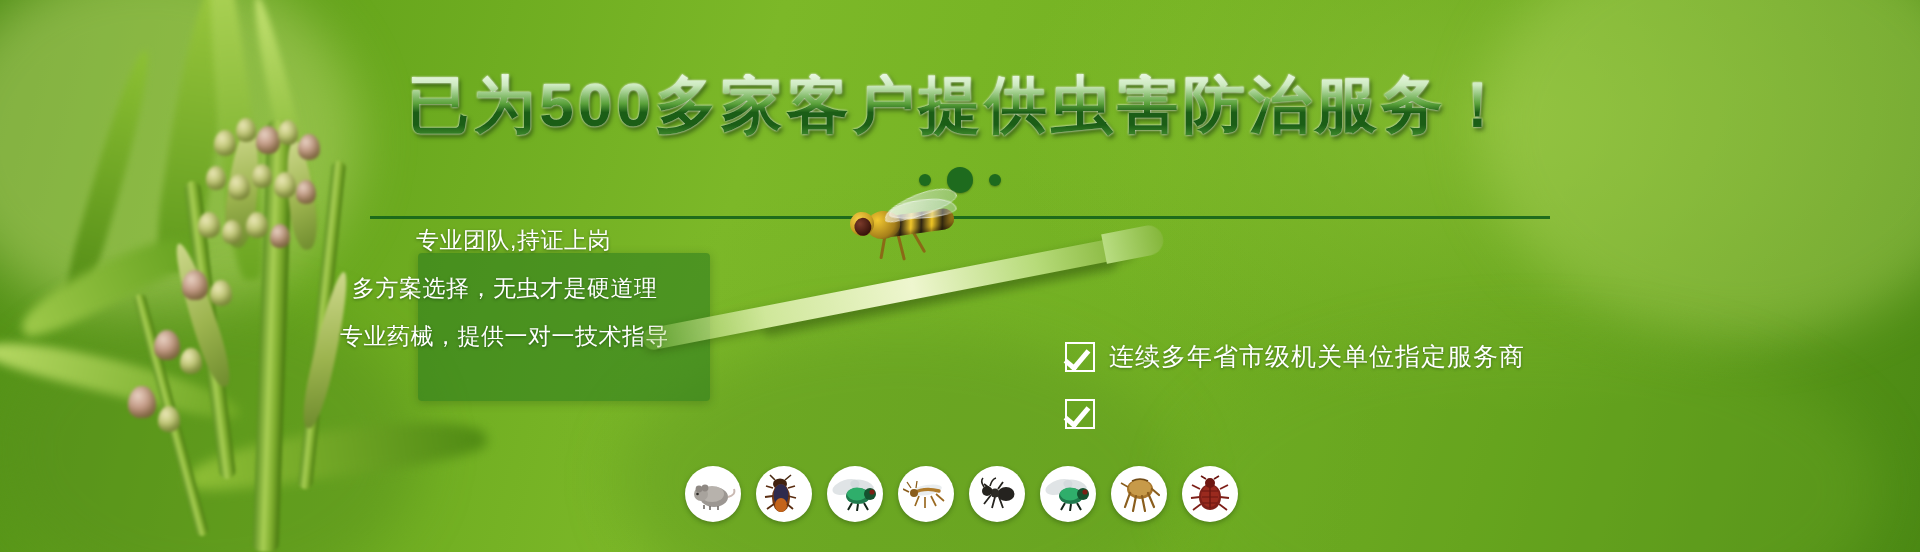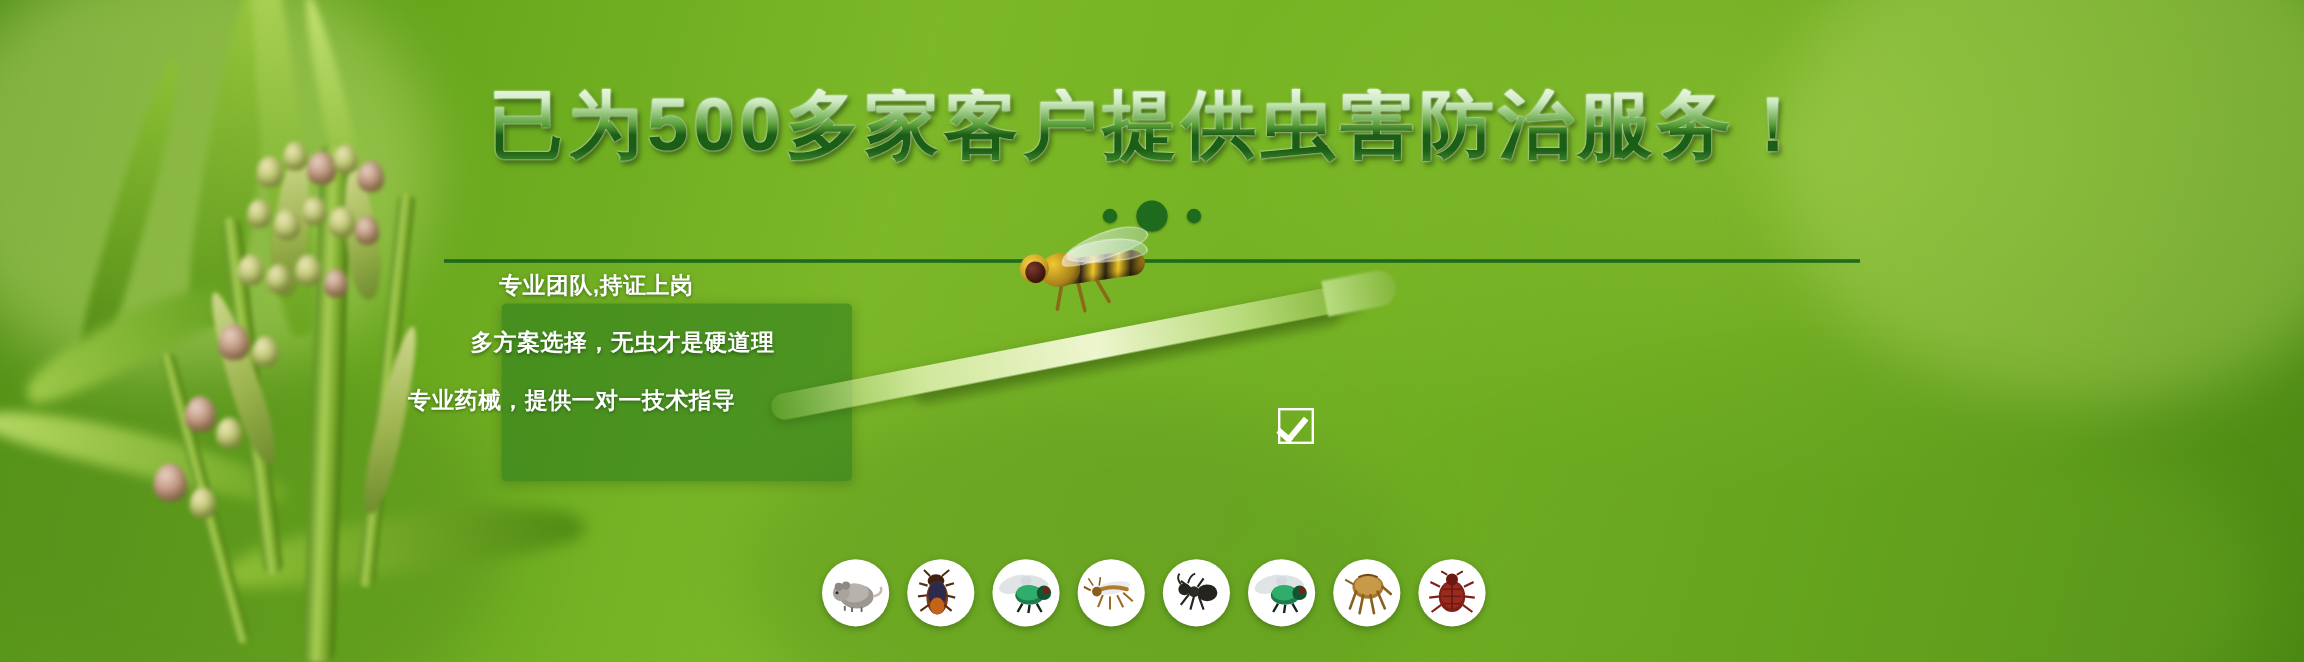--- a/index.html
+++ b/index.html
@@ -82,24 +82,24 @@
   
   .slogan-box{
     position:absolute;left:418px;top:253px;width:292px;height:148px;
     background:rgba(40,120,30,.55);
     border-radius:4px 4px 4px 4px;
     display:flex;flex-direction:column;align-items:center;justify-content:center;gap:10px;
     box-shadow:0 2px 10px rgba(20,50,10,.25);
   }
 
   .slogan-stack{position:absolute;left:330px;top:215px;width:400px;height:150px;}
-  .s-row{position:absolute;white-space:nowrap;color:#fff;font-weight:700;font-size:19px;letter-spacing:.5px;
+  .s-row{position:absolute;white-space:nowrap;color:#fff;font-weight:400;font-size:23px;letter-spacing:.5px;
          text-shadow:0 1px 3px rgba(0,40,0,.5);}
   .s-r1{left:86px;top:10px;}
-  .s-r2{left:22px;top:58px;margin-left:40px;}
+  .s-r2{left:22px;top:58px;}
   .s-r3{left:10px;top:106px;}
 
   
   .fly{position:absolute;left:845px;top:198px;width:120px;height:60px;transform:rotate(-8deg);}
   .fly-abd{position:absolute;left:38px;top:16px;width:72px;height:21px;border-radius:11px 16px 16px 11px;
       background:linear-gradient(100deg,#3a2b14 0%,#e8b81f 12%,#2e2415 26%,#f0c62a 40%,#2f2513 54%,#eec525 68%,#33280f 82%,#c99c1c 100%);
       box-shadow:inset 0 -3px 4px rgba(0,0,0,.35);}
   .fly-thx{position:absolute;left:22px;top:10px;width:34px;height:28px;border-radius:50%;
       background:radial-gradient(circle at 35% 30%,#f2c830,#a7801a 60%,#2c2210);}
   .fly-head{position:absolute;left:6px;top:8px;width:24px;height:24px;border-radius:50%;
@@ -218,20 +218,24 @@
     <div class="fly-head">
         <div class="fly-eye"></div>
       </div>
     <div class="fly-wing fly-w1"></div>
     <div class="fly-wing fly-w2"></div>
   </div>
 
   <div class="checks">
     <div class="check-row">
       <span class="check-box"></span>
+      <span class="check-text">连续多年省市级机关单位指定服务商</span>
+    </div>
+    <div class="check-row">
+      <span class="check-box"></span>
     </div>
   </div>
 
   <div class="pests">
 
     <div class="pest">
       <svg width="46" height="34" viewBox="0 0 46 34">
         <ellipse cx="24" cy="20" rx="14" ry="10" fill="#9c9792"></ellipse>
         <ellipse cx="22" cy="17" rx="12" ry="8" fill="#b7b2ac"></ellipse>
         <circle cx="11" cy="17" r="7" fill="#a8a39d"></circle>

